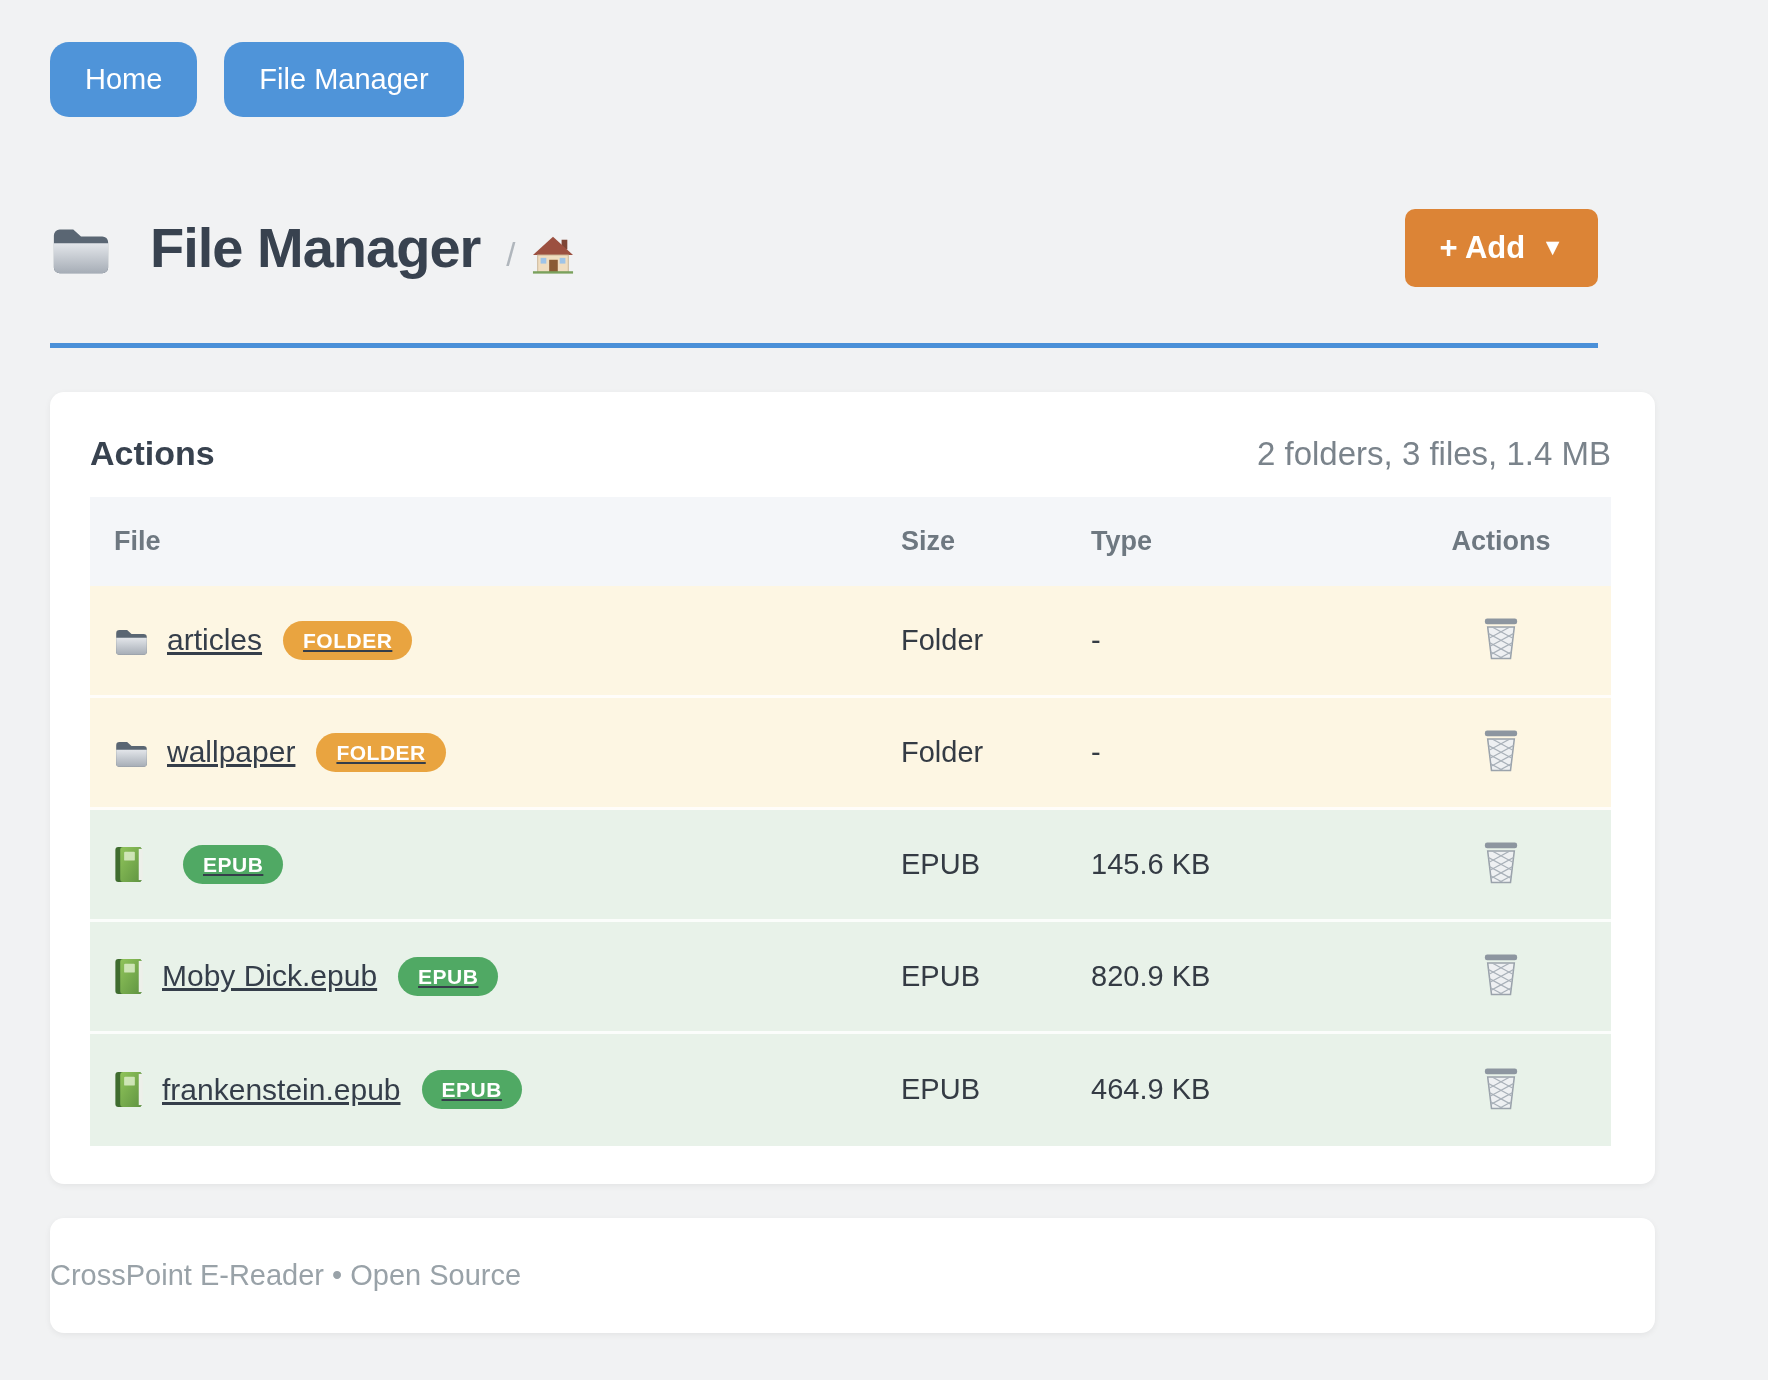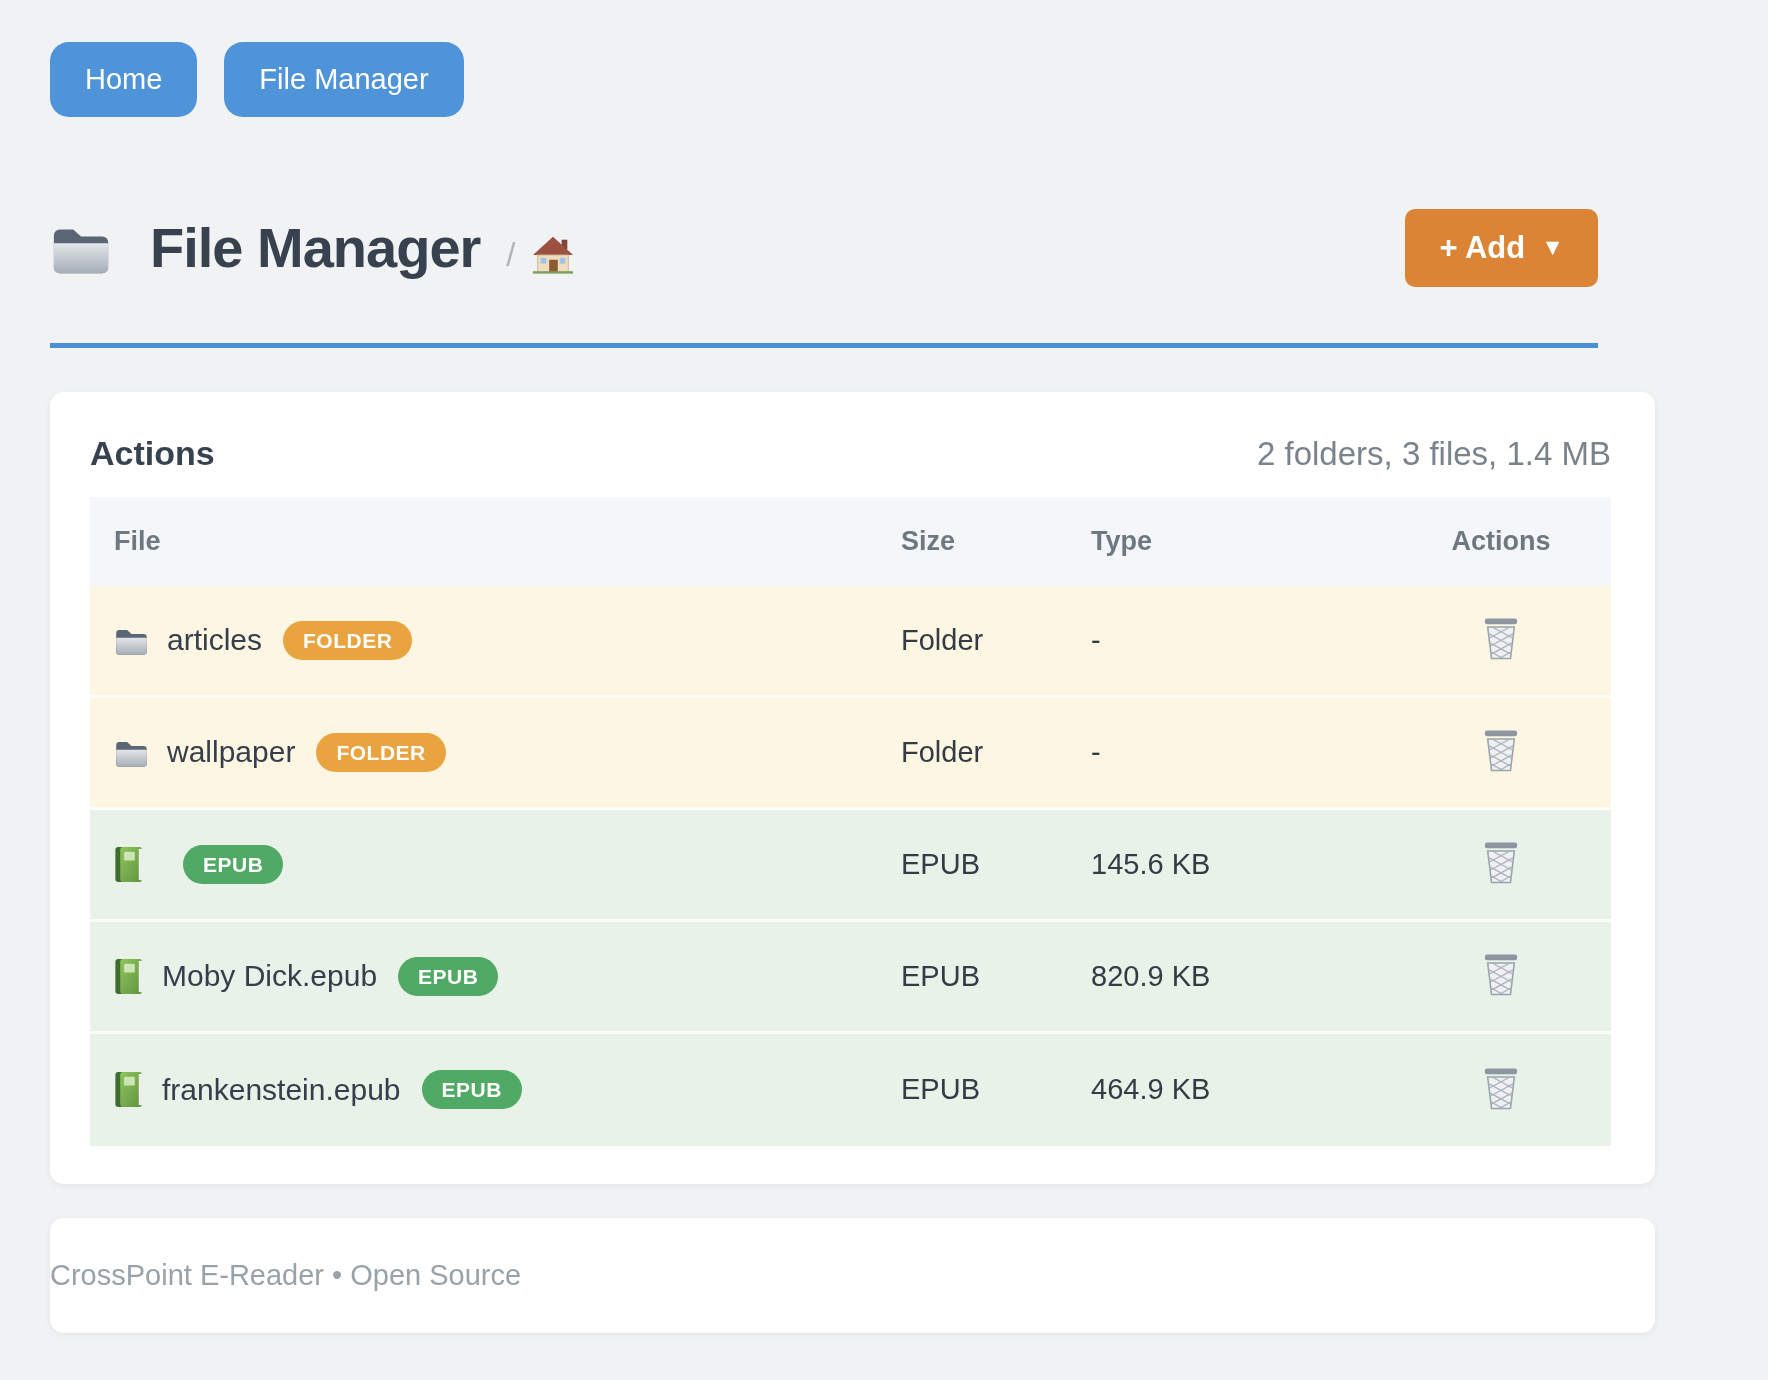--- a/index.html
+++ b/index.html
@@ -74,21 +74,21 @@
     padding: 29px 0;
   }
   .thead-row .th:first-child { padding-left: 24px; }
   .thead-row .th:last-child { text-align: center; }
 
   .trow { height: 112px; border-bottom: 3px solid rgba(255,255,255,0.8); }
   .trow:last-child { border-bottom: none; }
   .row-folder { background: var(--row-folder-bg, #fdf6e3); }
   .row-epub  { background: var(--row-epub-bg, #e8f2e9); }
 
-  .name-cell { display: flex; align-items: center; padding-left: 24px; }
+  .name-cell { display: flex; align-items: center; padding-left: 24px; text-decoration: underline; }
   .item-icon { display: inline-flex; margin-right: 18px; }
   .folder-svg { width: 35px; height: 29px; }
   .book-svg { width: 30px; height: 37px; }
   .file-name { font-size: 30px; color: #353e4a; text-decoration: none; cursor: pointer; }
   .badge {
     margin-left: 21px; border-radius: 999px; color: #fff;
     font-size: 21px; font-weight: bold; letter-spacing: 0.5px;
     padding: 9px 20px; line-height: 1;
   }
   .badge-folder { background: var(--badge-folder, #e9a440); }

